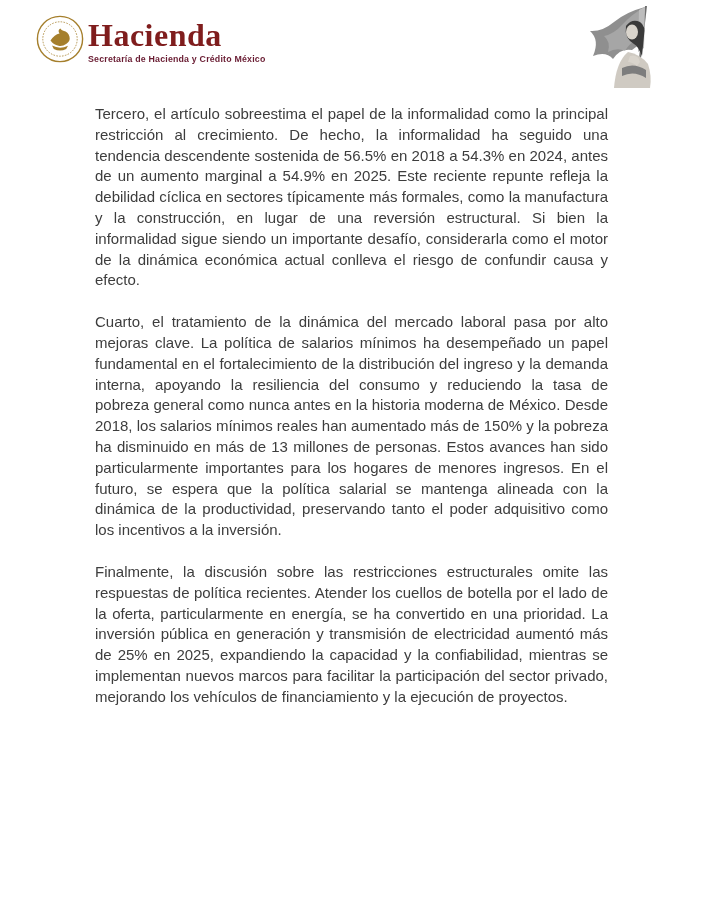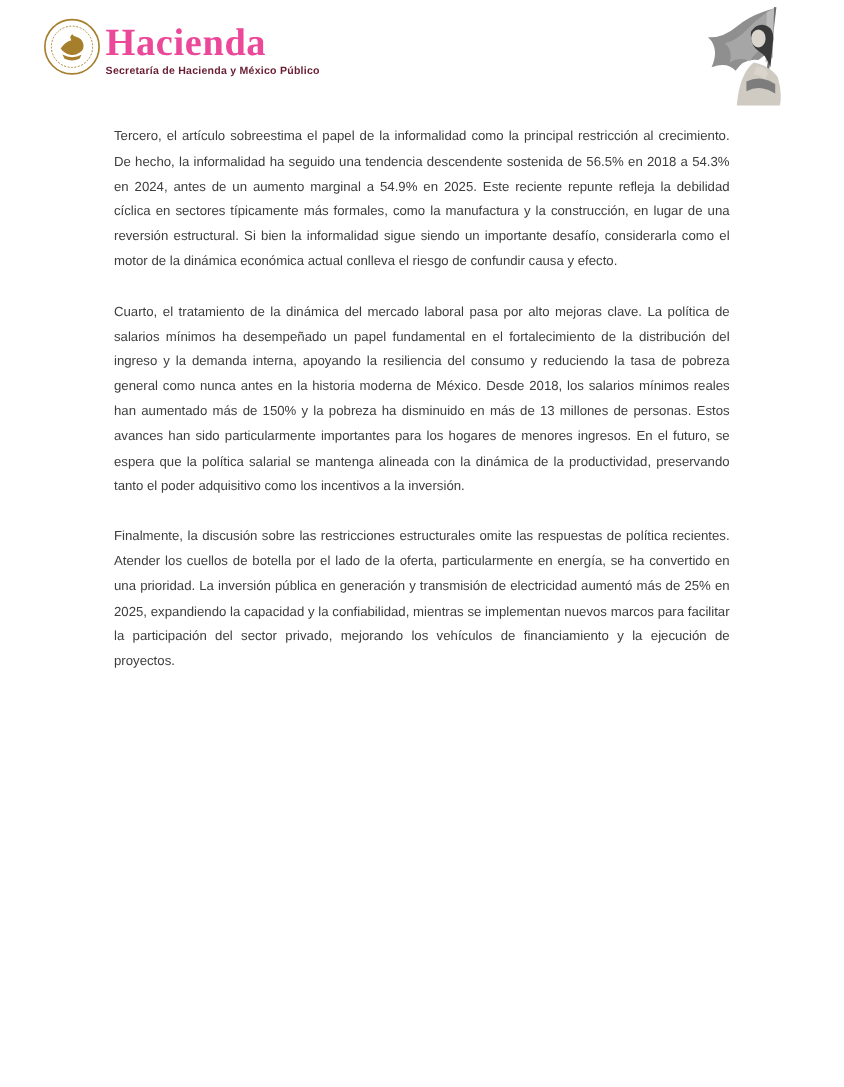--- a/index.html
+++ b/index.html
@@ -13,38 +13,38 @@
 
   
   .header{position:absolute;top:0;left:0;width:100%;height:100px;}
   .seal{position:absolute;left:36px;top:15px;width:48px;height:48px;}
   .brand-block{position:absolute;left:88px;top:18px;}
   .brand-name{
     font-family:"Liberation Serif","DejaVu Serif",serif;
     font-weight:700;
     font-size:32px;
     line-height:34px;
-    color:#ec4899;
+    color:#7f1d1d;
     letter-spacing:.5px;
   }
   .brand-subtitle{
     font-size:8.8px;
     font-weight:700;
     color:#691C32;
     letter-spacing:.2px;
     margin-top:2px;
   }
   .flag-illustration{position:absolute;right:31px;top:4px;width:92px;height:92px;}
 
   
   .doc-body{
     position:absolute;
     left:95px;top:104px;width:513px;
     color:#3d3d3d;
-    font-size:11px;
+    font-size:15px;
     line-height:20.8px;
     text-align:justify;
   }
   .doc-body p{margin:0 0 21px 0;}
 
   
   .footer{position:absolute;left:0;bottom:0;width:100%;height:150px;}
 </style>
 </head>
 <body>
@@ -57,21 +57,21 @@
       <svg viewBox="0 0 48 48" width="48" height="48">
         <circle cx="24" cy="24" r="22.6" fill="none" stroke="#A57F2C" stroke-width="1.4"></circle>
         <circle cx="24" cy="24" r="17.2" fill="none" stroke="#A57F2C" stroke-width="0.8" stroke-dasharray="1.6 1.3"></circle>
         <path d="M14.5 25.5 q4 -6 9 -7 q-2.2 -3 0.8 -5 q1.2 2 3 2.2 q5 1 6.2 6 q1 4.3 -3 7 q-4 2.8 -8 2 q-5 -1 -8 -5.2z" fill="#A57F2C"></path>
         <path d="M16 30.5 q8 4.2 16 0.2 l-1.8 3.2 q-6.2 3 -12.4 0z" fill="#A57F2C"></path>
       </svg>
     </span>
 
     <div class="brand-block">
       <div class="brand-name">Hacienda</div>
-      <div class="brand-subtitle">Secretaría de Hacienda y México Público</div>
+      <div class="brand-subtitle">Secretaría de Hacienda y Crédito México</div>
     </div>
 
     <span class="flag-illustration">
       <svg viewBox="0 0 92 92" width="92" height="92">
 
         <path d="M66 2 L57 80" stroke="#6f6f6f" stroke-width="2" fill="none"></path>
 
         <path d="M65 3 Q46 8 34 18 Q22 28 10 27 Q20 36 13 52 Q26 47 33 55 Q40 44 52 46 L60 40 Z" fill="#8f8f8f"></path>
         <path d="M65 3 Q52 10 43 20 Q34 30 24 32 Q31 38 28 48 Q37 43 45 47 Q50 38 58 36 Z" fill="#adadad" opacity="0.75"></path>
 

